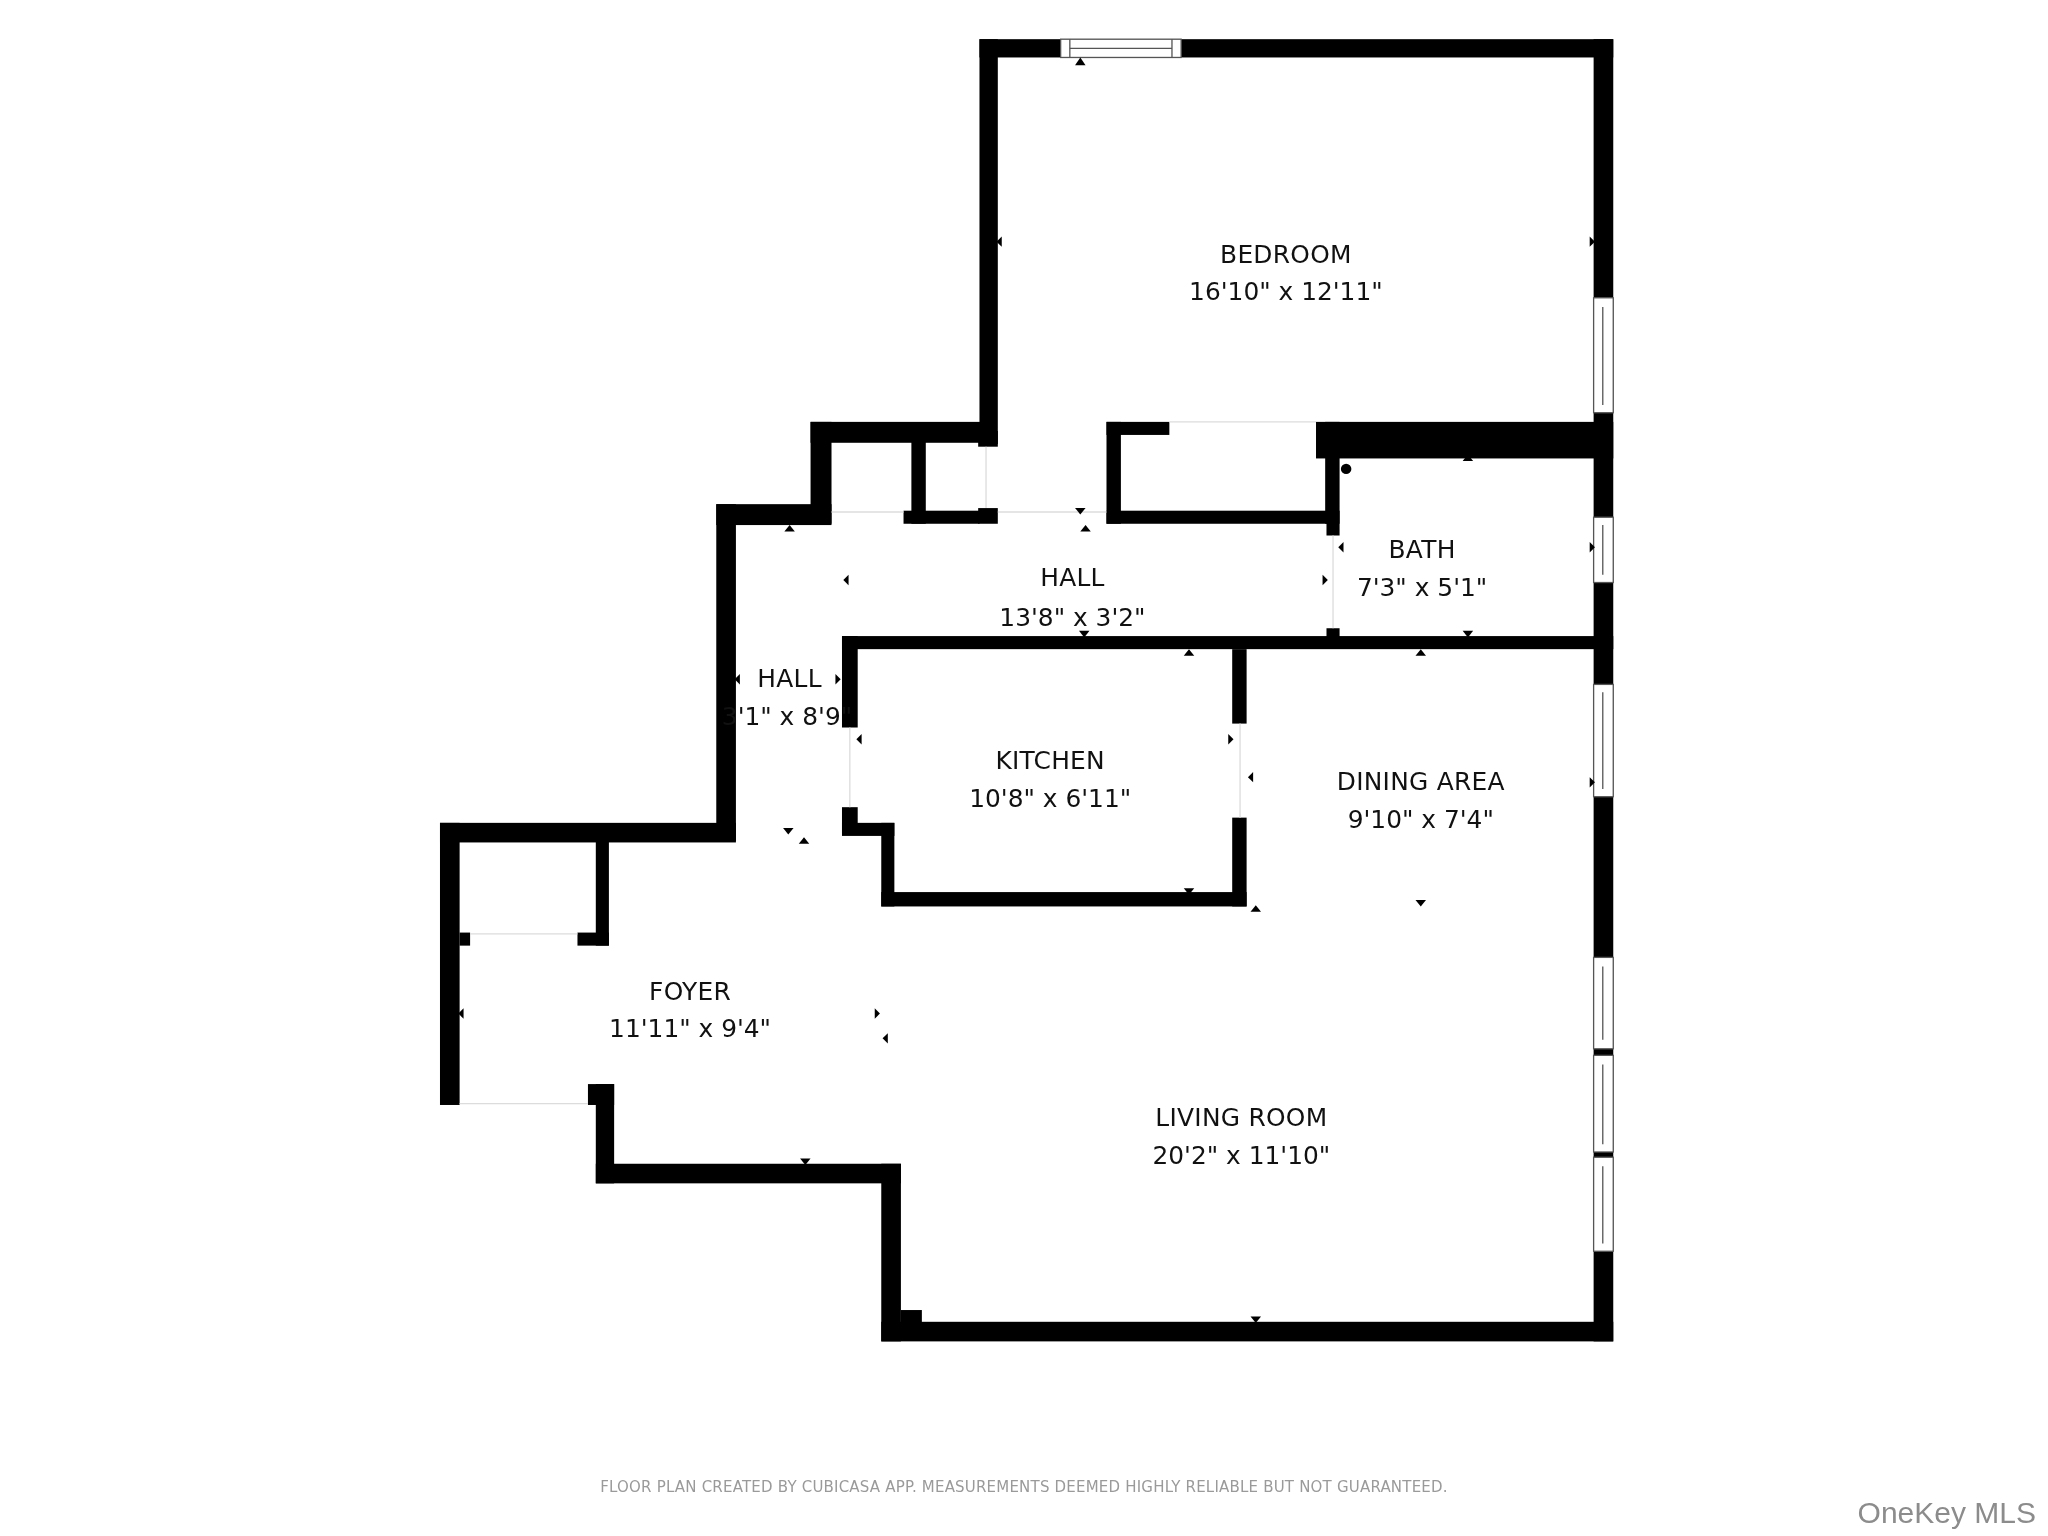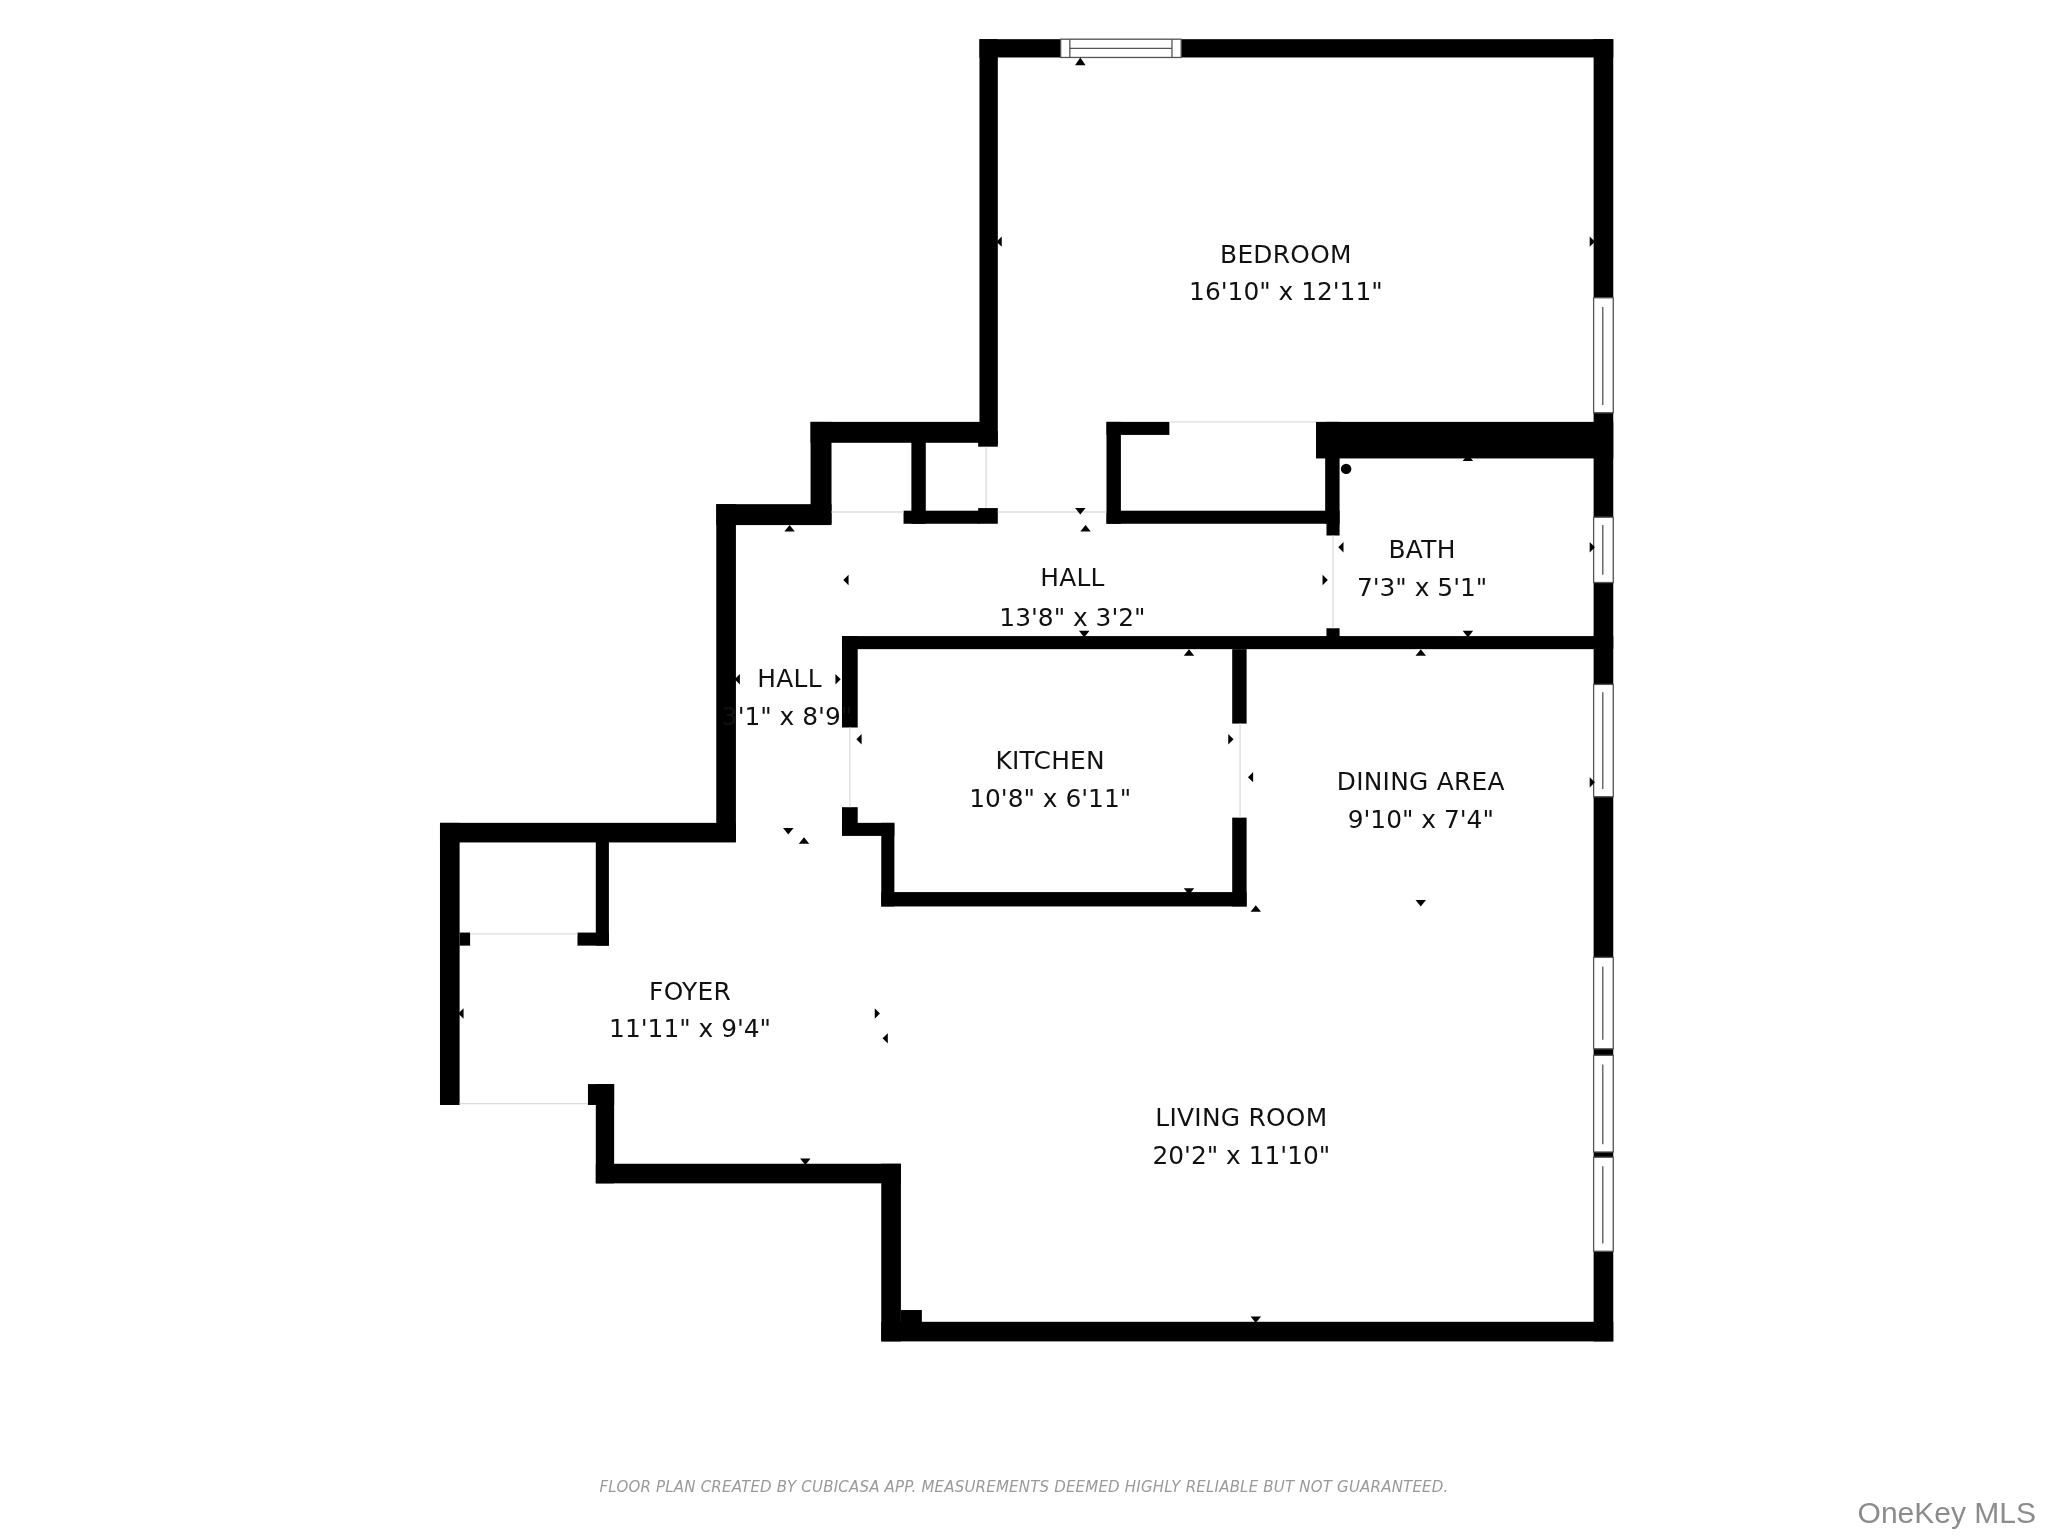--- a/index.html
+++ b/index.html
@@ -1,20 +1,20 @@
 <!DOCTYPE html>
 <html><head>
 <meta charset="utf-8">
 <style>
   html, body { margin:0; padding:0; background:#ffffff; }
   body { width:2048px; height:1536px; position:relative; overflow:hidden; font-family:"DejaVu Sans", "Liberation Sans", sans-serif; }
   #plan { position:absolute; left:0; top:0; width:2048px; height:1536px; }
   .room-name { font-family:"DejaVu Sans", sans-serif; font-size:19px; fill:#111; text-anchor:middle; letter-spacing:0.2px; }
   .room-dim  { font-family:"DejaVu Sans", sans-serif; font-size:19px; fill:#111; text-anchor:middle; }
-  .disclaimer { position:absolute; left:0; width:2048px; top:1478px; text-align:center; font-family:"DejaVu Sans", sans-serif; font-size:15px; color:#9a9a9a; letter-spacing:0.2px;font-style:italic; }
+  .disclaimer { position:absolute; left:0; width:2048px; top:1478px; text-align:center; font-family:"DejaVu Sans", sans-serif; font-size:15px; color:#9a9a9a; letter-spacing:0.2px; }
   .watermark { position:absolute; right:12px; bottom:6px; font-family:"Liberation Sans", sans-serif; font-size:30px; color:#8c8c8c;text-align:center; }
   .wall { fill:#000; }
   .win { fill:#fff; stroke:#555; stroke-width:1; }
   .arrow { fill:#000; }
 </style>
 </head>
 <body>
 
 <svg id="plan" viewBox="0 0 1564 1176" preserveAspectRatio="none" xmlns="http://www.w3.org/2000/svg">
 

